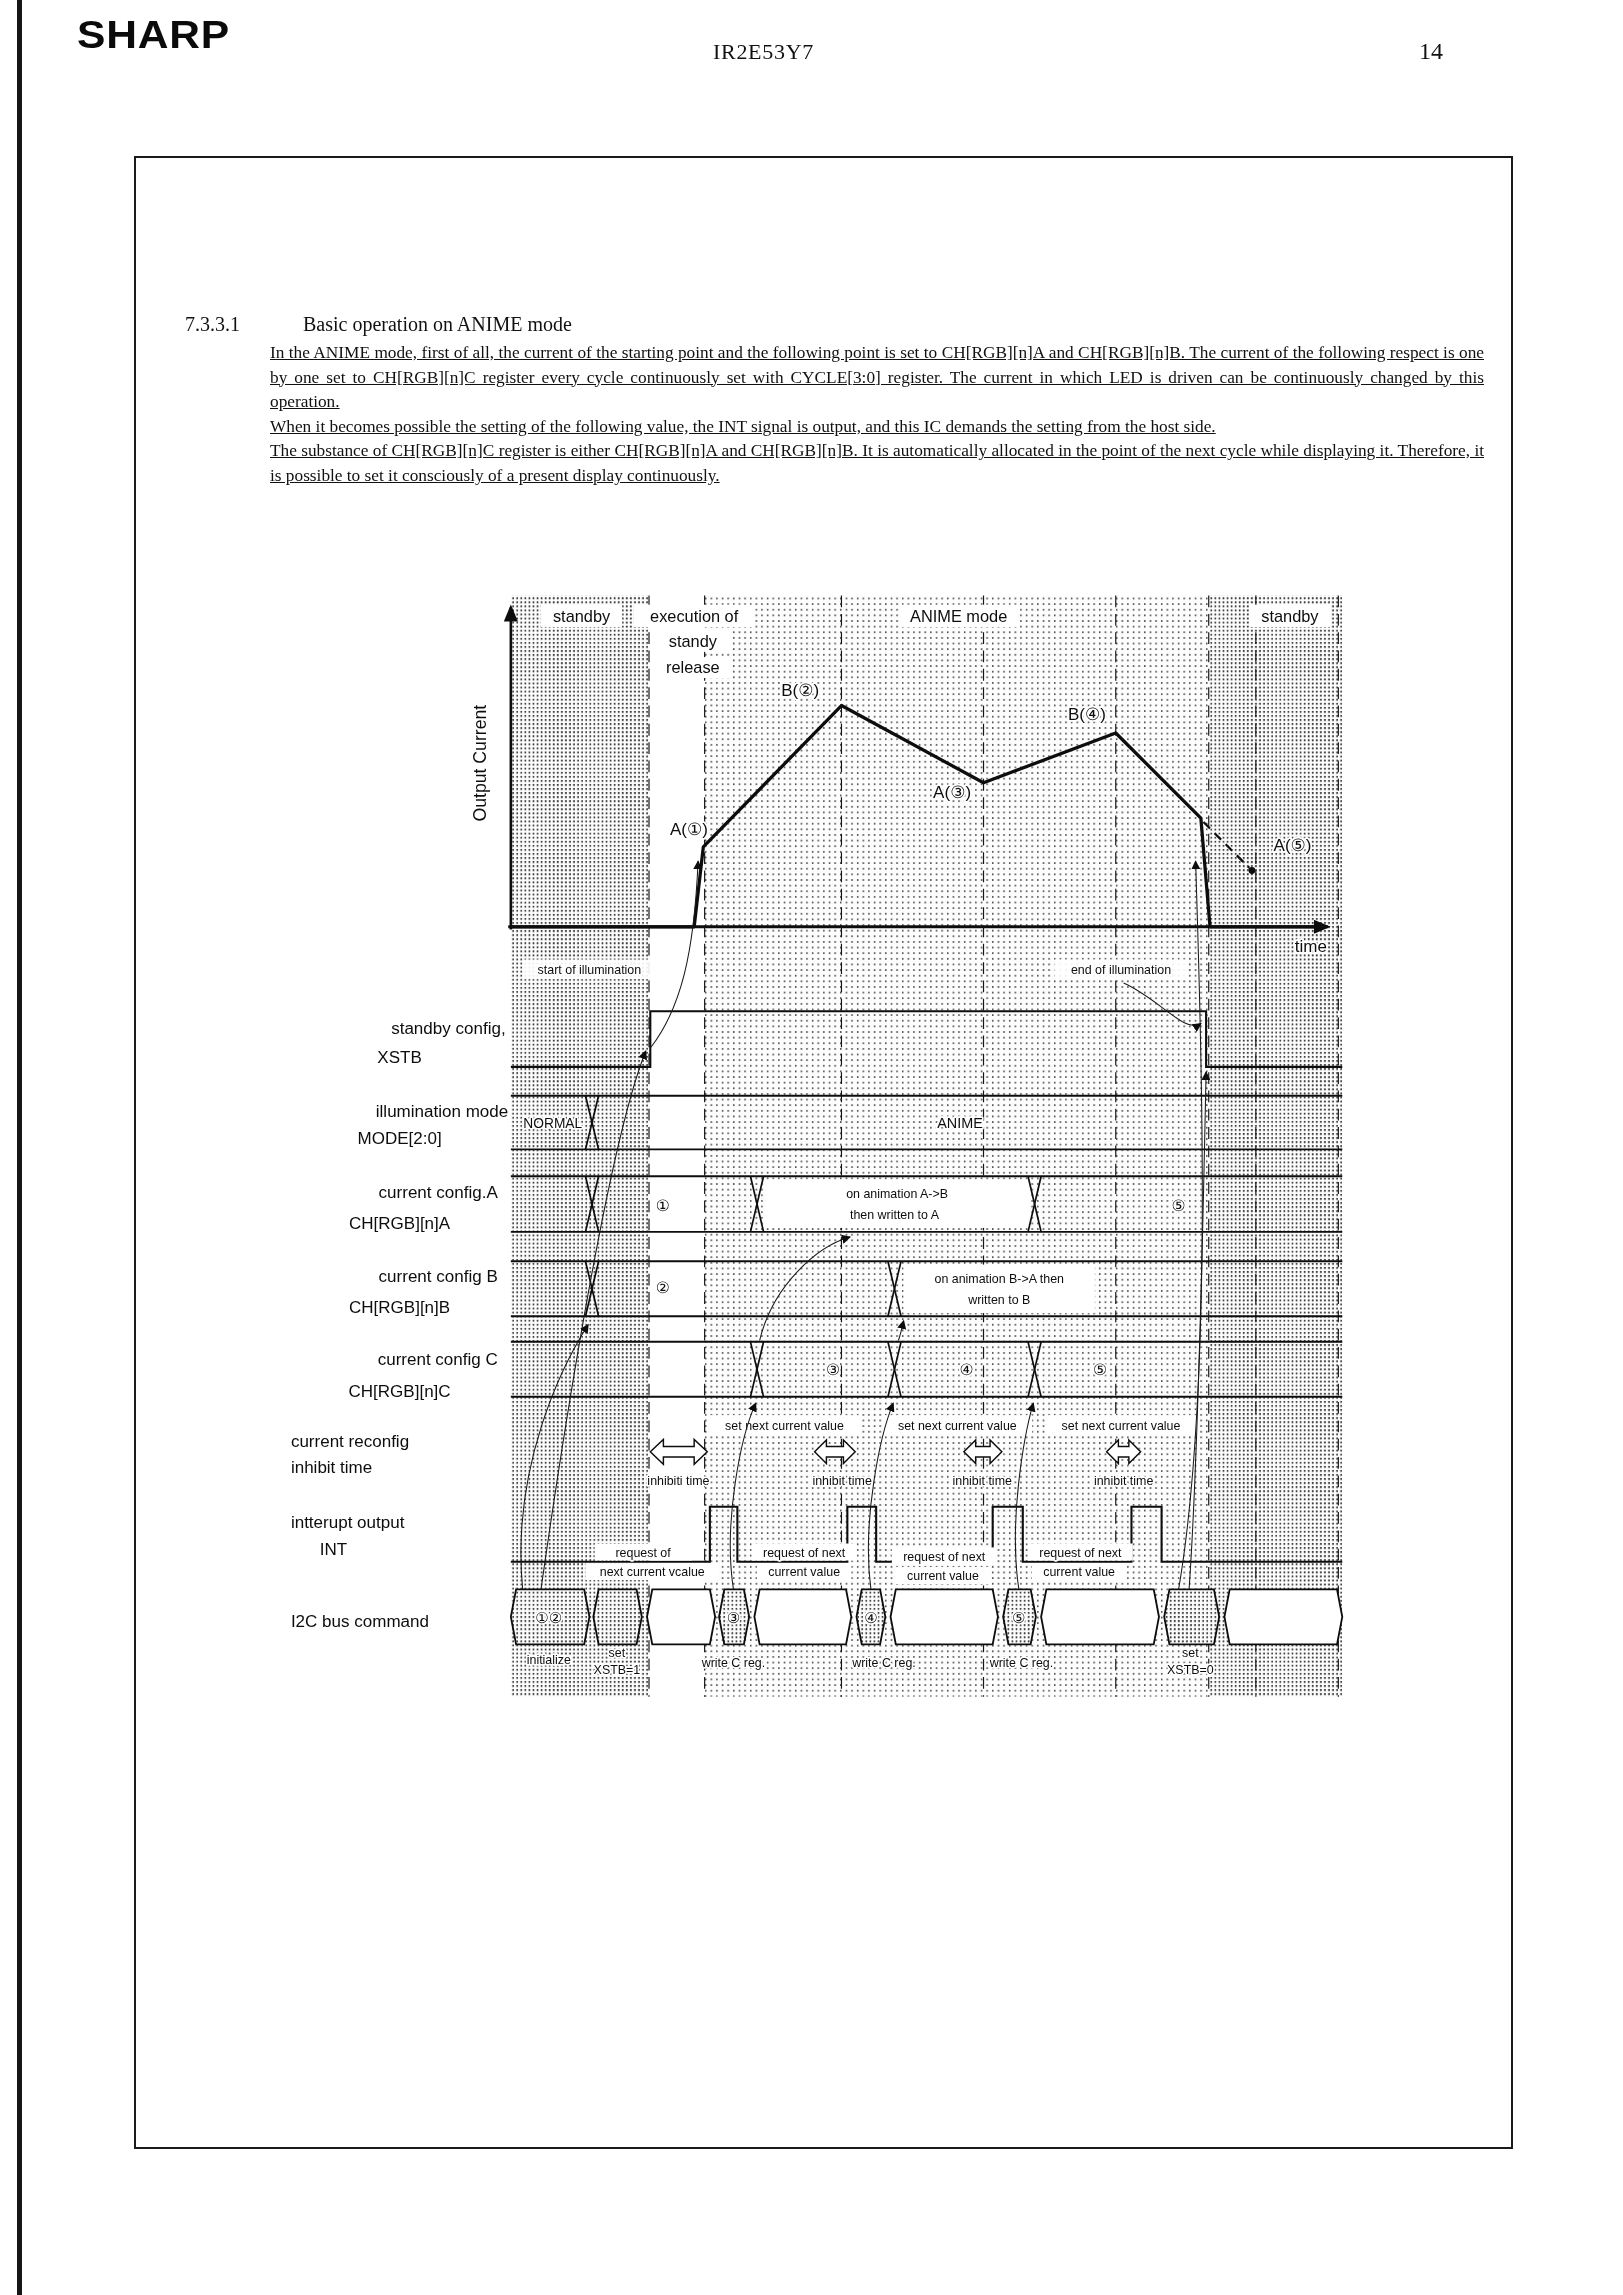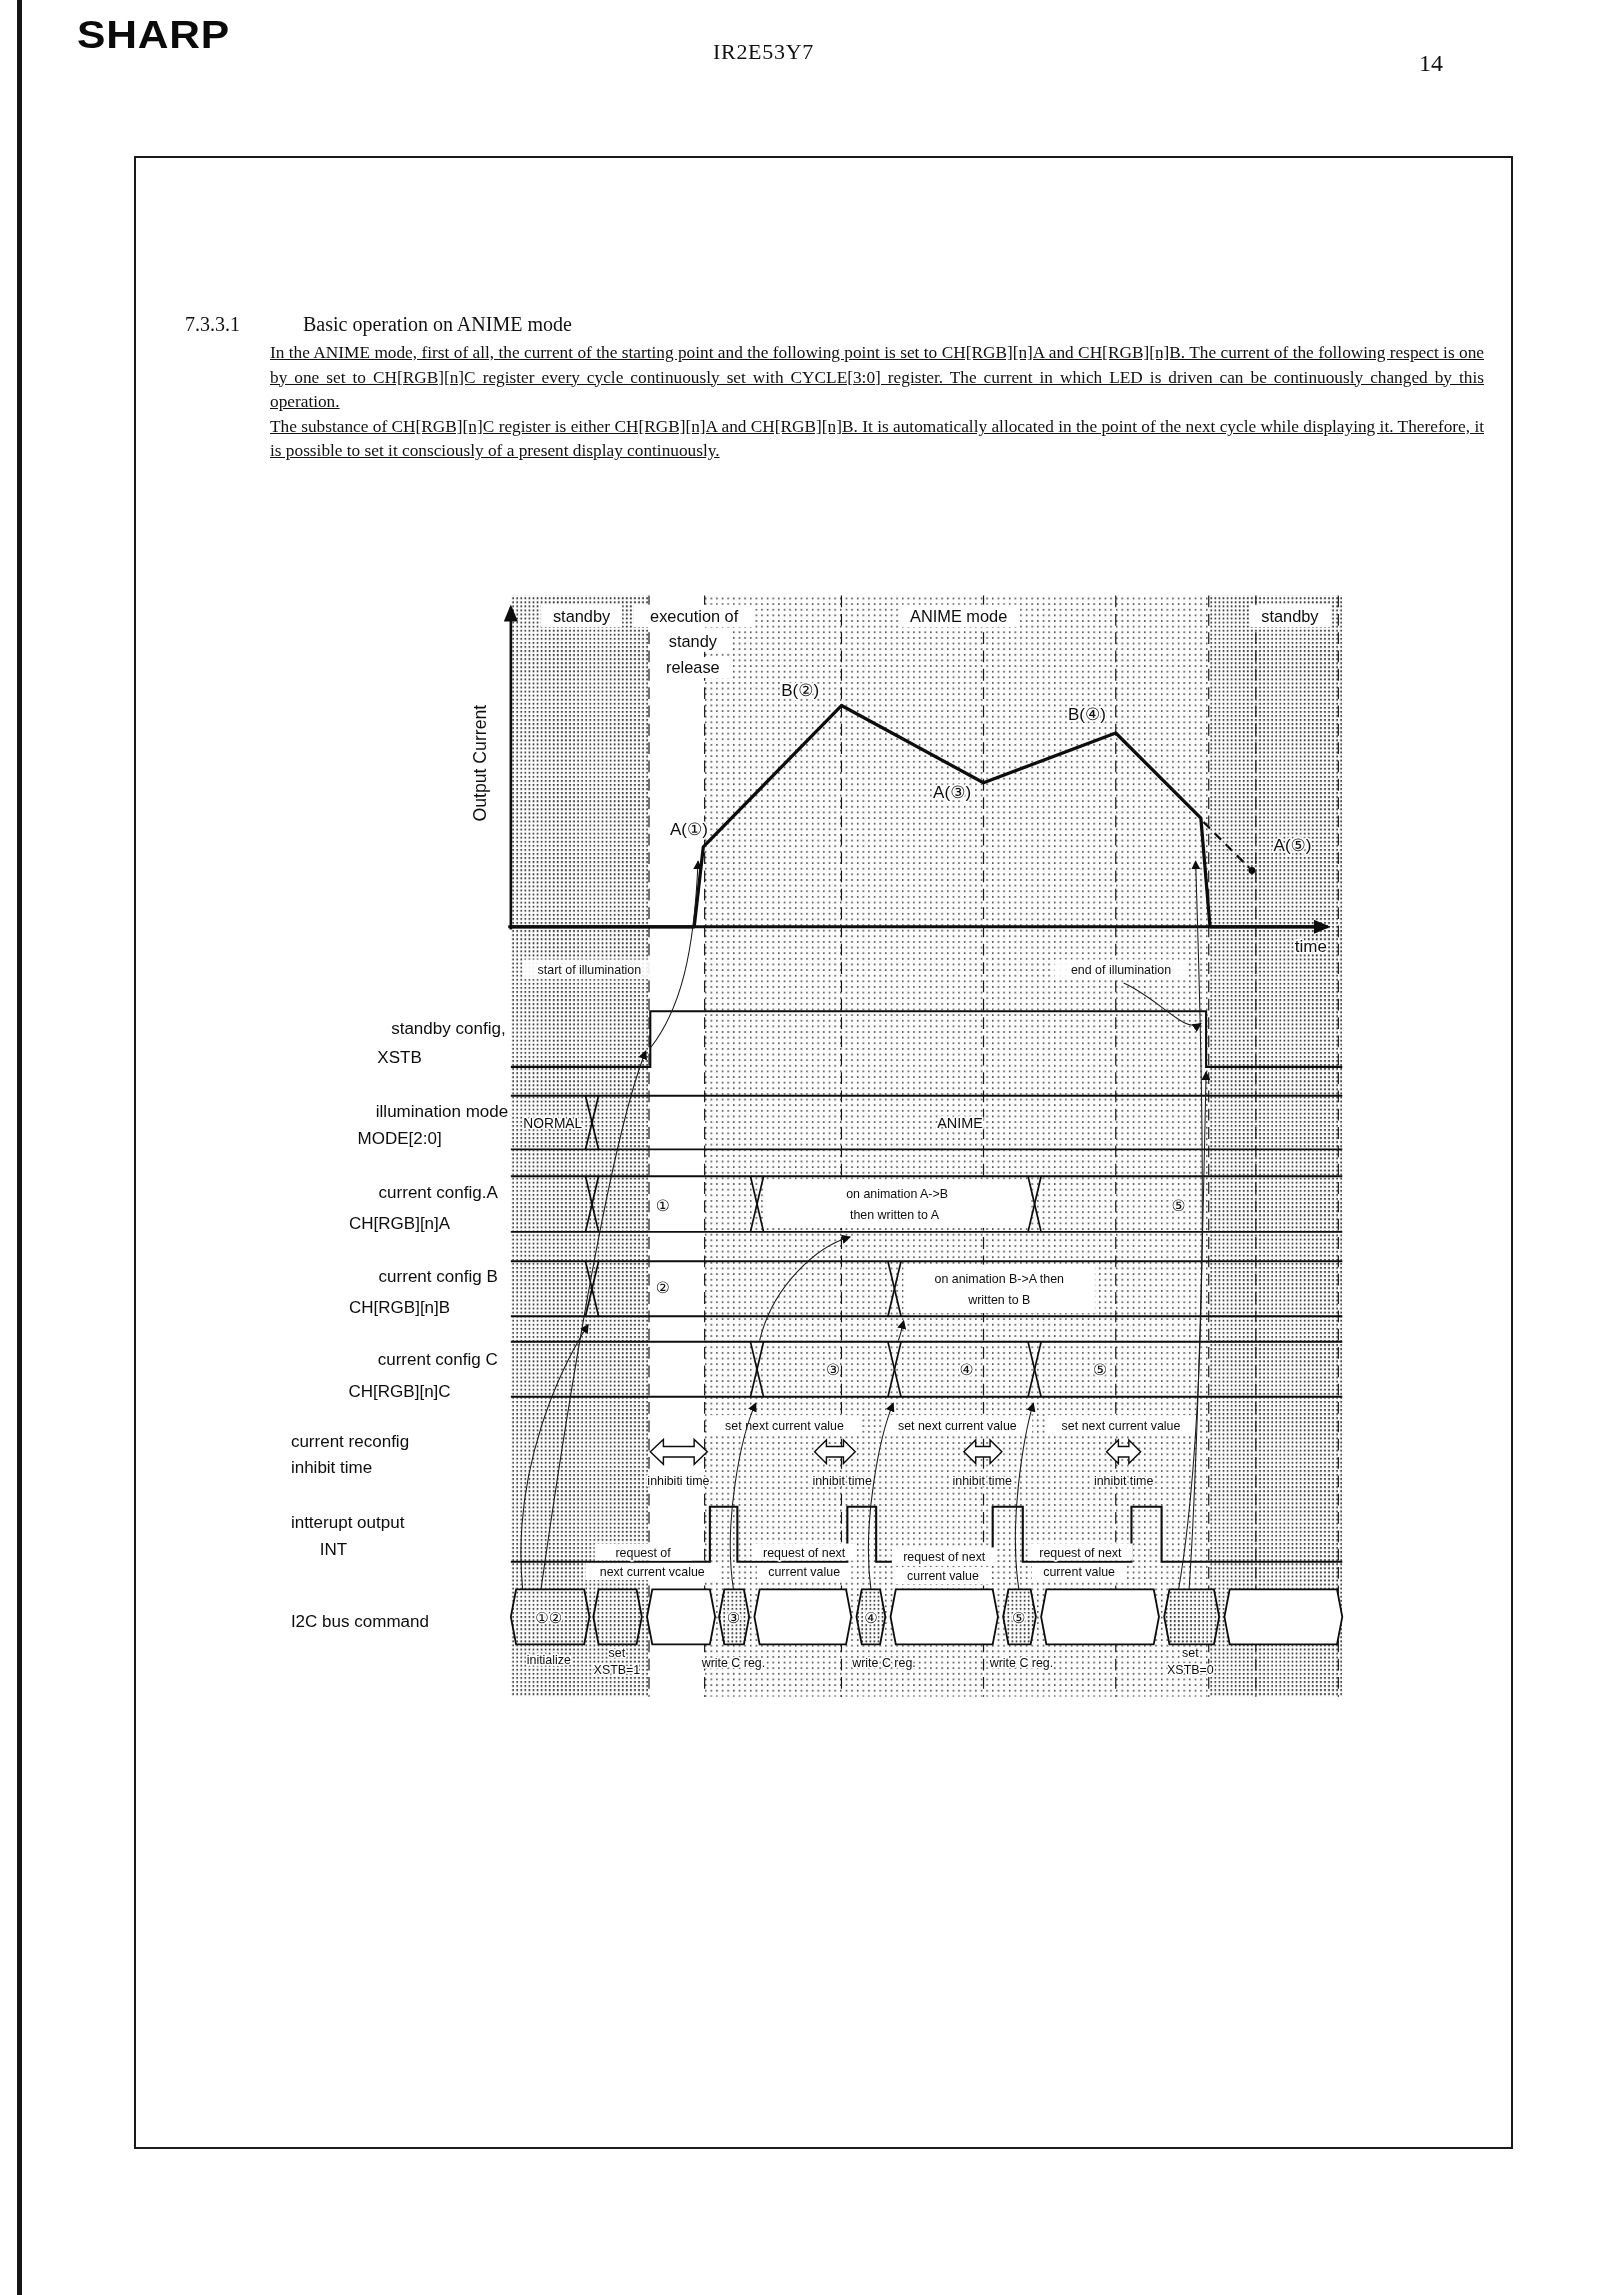--- a/index.html
+++ b/index.html
@@ -4,21 +4,21 @@
 <style>
   html,body { margin:0; padding:0; }
   body { width:1623px; height:2295px; position:relative; background:#ffffff;
          font-family:"Liberation Serif", serif; color:#111; }
   .abs { position:absolute; }
   .scan-edge { left:17px; top:0; width:4.6px; height:2295px; background:#161616; }
   .brand { left:77px; top:14.4px; font-family:"Liberation Sans", sans-serif;
            font-weight:900; font-size:38px; letter-spacing:0.7px; color:#0b0b0b;
            transform:scaleX(1.12); transform-origin:left center; }
   .docid { left:713px; top:39px; font-size:22px; letter-spacing:0.7px; }
-  .pagenum { left:1419px; top:50px; font-size:24px; }
+  .pagenum { left:1419px; top:38px; font-size:24px; }
   .frame { left:134px; top:156px; width:1375px; height:1989px;
            border:2px solid #1a1a1a; }
   .heading { left:160px; top:313px; font-size:20px; white-space:nowrap;margin-left:25px; }
   .heading .sec-title { margin-left:63px; }
   .bodytext { left:270px; top:341px; width:1214px; font-size:17.3px;
               line-height:24.6px; text-align:justify;text-decoration:underline; }
   .bodytext p { margin:0; }
   svg { position:absolute; }
   svg text { font-family:"Liberation Sans", sans-serif; fill:#0d0d0d; }
   .halo { paint-order:stroke; stroke:#ffffff; stroke-width:2.6px; stroke-linejoin:round; }
@@ -42,20 +42,21 @@
 <div class="abs pagenum">14</div>
 
 <div class="abs frame"></div>
 
 <div class="abs heading">
   <span>7.3.3.1</span><span class="sec-title">Basic operation on ANIME mode</span>
 </div>
 
 <div class="abs bodytext">
   <p>In the ANIME mode, first of all, the current of the starting point and the following point is set to CH[RGB][n]A and CH[RGB][n]B. The current of the following respect is one by one set to CH[RGB][n]C register every cycle continuously set with CYCLE[3:0] register. The current in which LED is driven can be continuously changed by this operation.</p>
+  <p>When it becomes possible the setting of the following value, the INT signal is output, and this IC demands the setting from the host side.</p>
   <p>The substance of CH[RGB][n]C register is either CH[RGB][n]A and CH[RGB][n]B. It is automatically allocated in the point of the next cycle while displaying it. Therefore, it is possible to set it consciously of a present display continuously.</p>
 </div>
 
 <svg style="left:262px; top:589px;" width="1100" height="1126" viewBox="200 450 840 860" xmlns="http://www.w3.org/2000/svg">
   <defs>
     <pattern id="hA" width="3.1" height="3.1" patternUnits="userSpaceOnUse">
       <rect width="3.1" height="3.1" fill="#fdfdfd"></rect>
       <rect x="0.5" y="0.6" width="1.3" height="1.5" fill="#3d3d3d"></rect>
     </pattern>
     <pattern id="hB" width="4.3" height="4.3" patternUnits="userSpaceOnUse">

